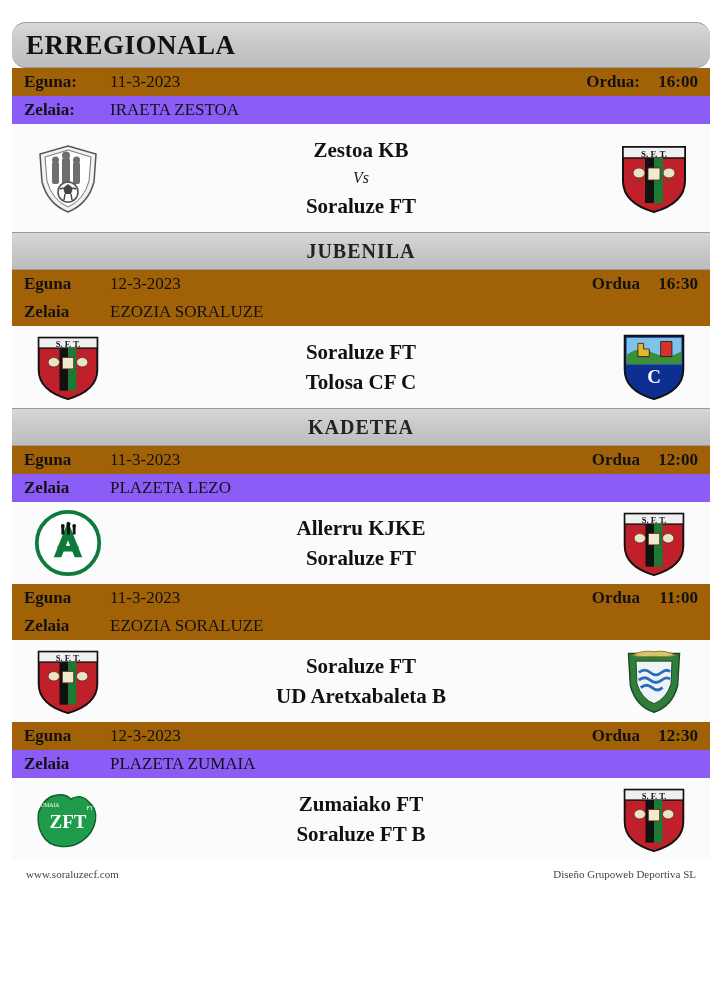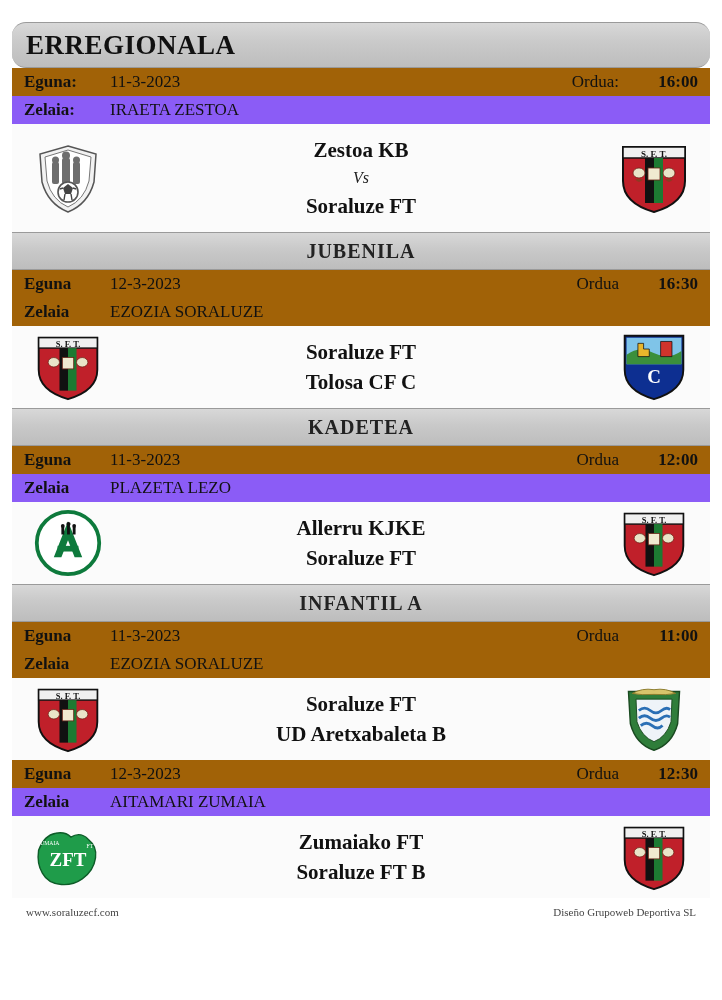--- a/index.html
+++ b/index.html
@@ -77,22 +77,22 @@
   }
   .lbl {
     font-weight: bold;
     width: 86px;
     flex: 0 0 86px;
   }
   .val {
     flex: 1 1 auto;
   }
   .time-lbl {
-    font-weight: normal;
-    margin-right: 25px;
+    font-weight: bold;
+    margin-right: 4px;
   }
   .time-val {
     font-weight: bold;
     min-width: 54px;
     text-align: right;
   }
   .right-group {
     display: flex;
     align-items: center;
     flex: 0 0 auto;
@@ -309,23 +309,20 @@
           <rect x="37" y="17" width="9" height="45" fill="#1d7a32"></rect>
           <g fill="#e9e4c8" stroke="#6b2316" stroke-width="0.8">
             <ellipse cx="22" cy="32" rx="6" ry="5"></ellipse>
             <ellipse cx="52" cy="32" rx="6" ry="5"></ellipse>
             <rect x="31" y="27" width="12" height="12" fill="#f0ead0" stroke="#6b2316"></rect>
           </g>
         </svg>
       </div>
     </div>
 
-    <div class="cat-header sub">
-      <span class="cat-title">INFANTIL A</span>
-    </div>
 
     <div class="info-row plain">
       <span class="lbl">Eguna</span>
       <span class="val">11-3-2023</span>
       <span class="right-group">
         <span class="time-lbl">Ordua</span>
         <span class="time-val">11:00</span>
       </span>
     </div>
 
@@ -372,21 +369,21 @@
       <span class="lbl">Eguna</span>
       <span class="val">12-3-2023</span>
       <span class="right-group">
         <span class="time-lbl">Ordua</span>
         <span class="time-val">12:30</span>
       </span>
     </div>
 
     <div class="info-row shaded">
       <span class="lbl">Zelaia</span>
-      <span class="val">AITAMARI ZUMAIA</span>
+      <span class="val">PLAZETA ZUMAIA</span>
     </div>
 
     <div class="match short">
       <div class="crest">
         <svg width="74" height="70" viewBox="0 0 78 70">
           <path d="M8 28 q6 -16 18 -18 q10 -2 16 4 q10 -6 18 2 q10 8 8 20 q-2 14 -14 22 q-10 7 -22 6 q-14 -1 -20 -12 q-6 -10 -4 -24 z" fill="#1f9c4a" stroke="#0d5c28" stroke-width="1.5"></path>
           <text x="39" y="44" font-family="Liberation Serif, serif" font-size="20" font-weight="bold" fill="#ffffff" text-anchor="middle">ZFT</text>
           <text x="18" y="22" font-family="Liberation Serif, serif" font-size="6" fill="#ffffff" text-anchor="middle">ZUMAIA</text>
           <text x="62" y="26" font-family="Liberation Serif, serif" font-size="6" fill="#ffffff" text-anchor="middle">FT</text>
         </svg>

